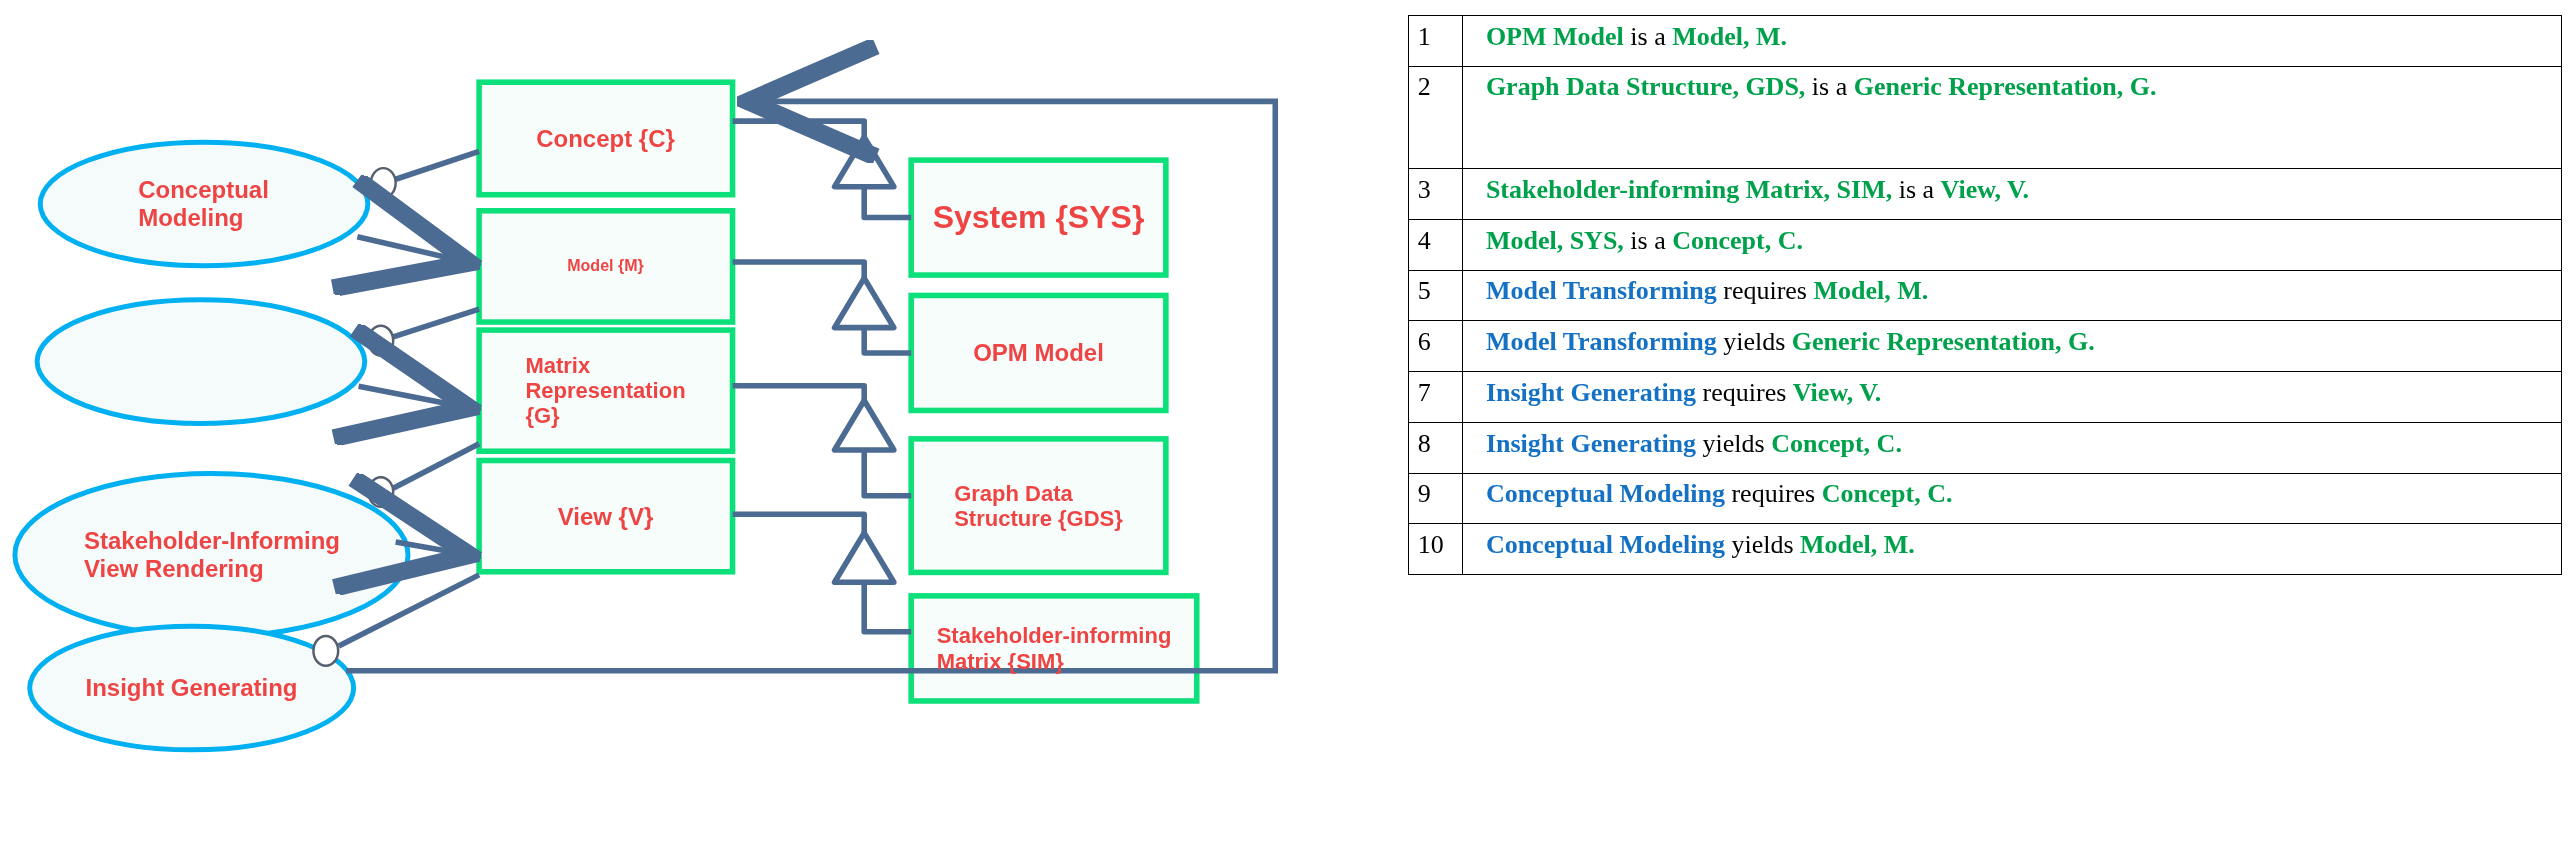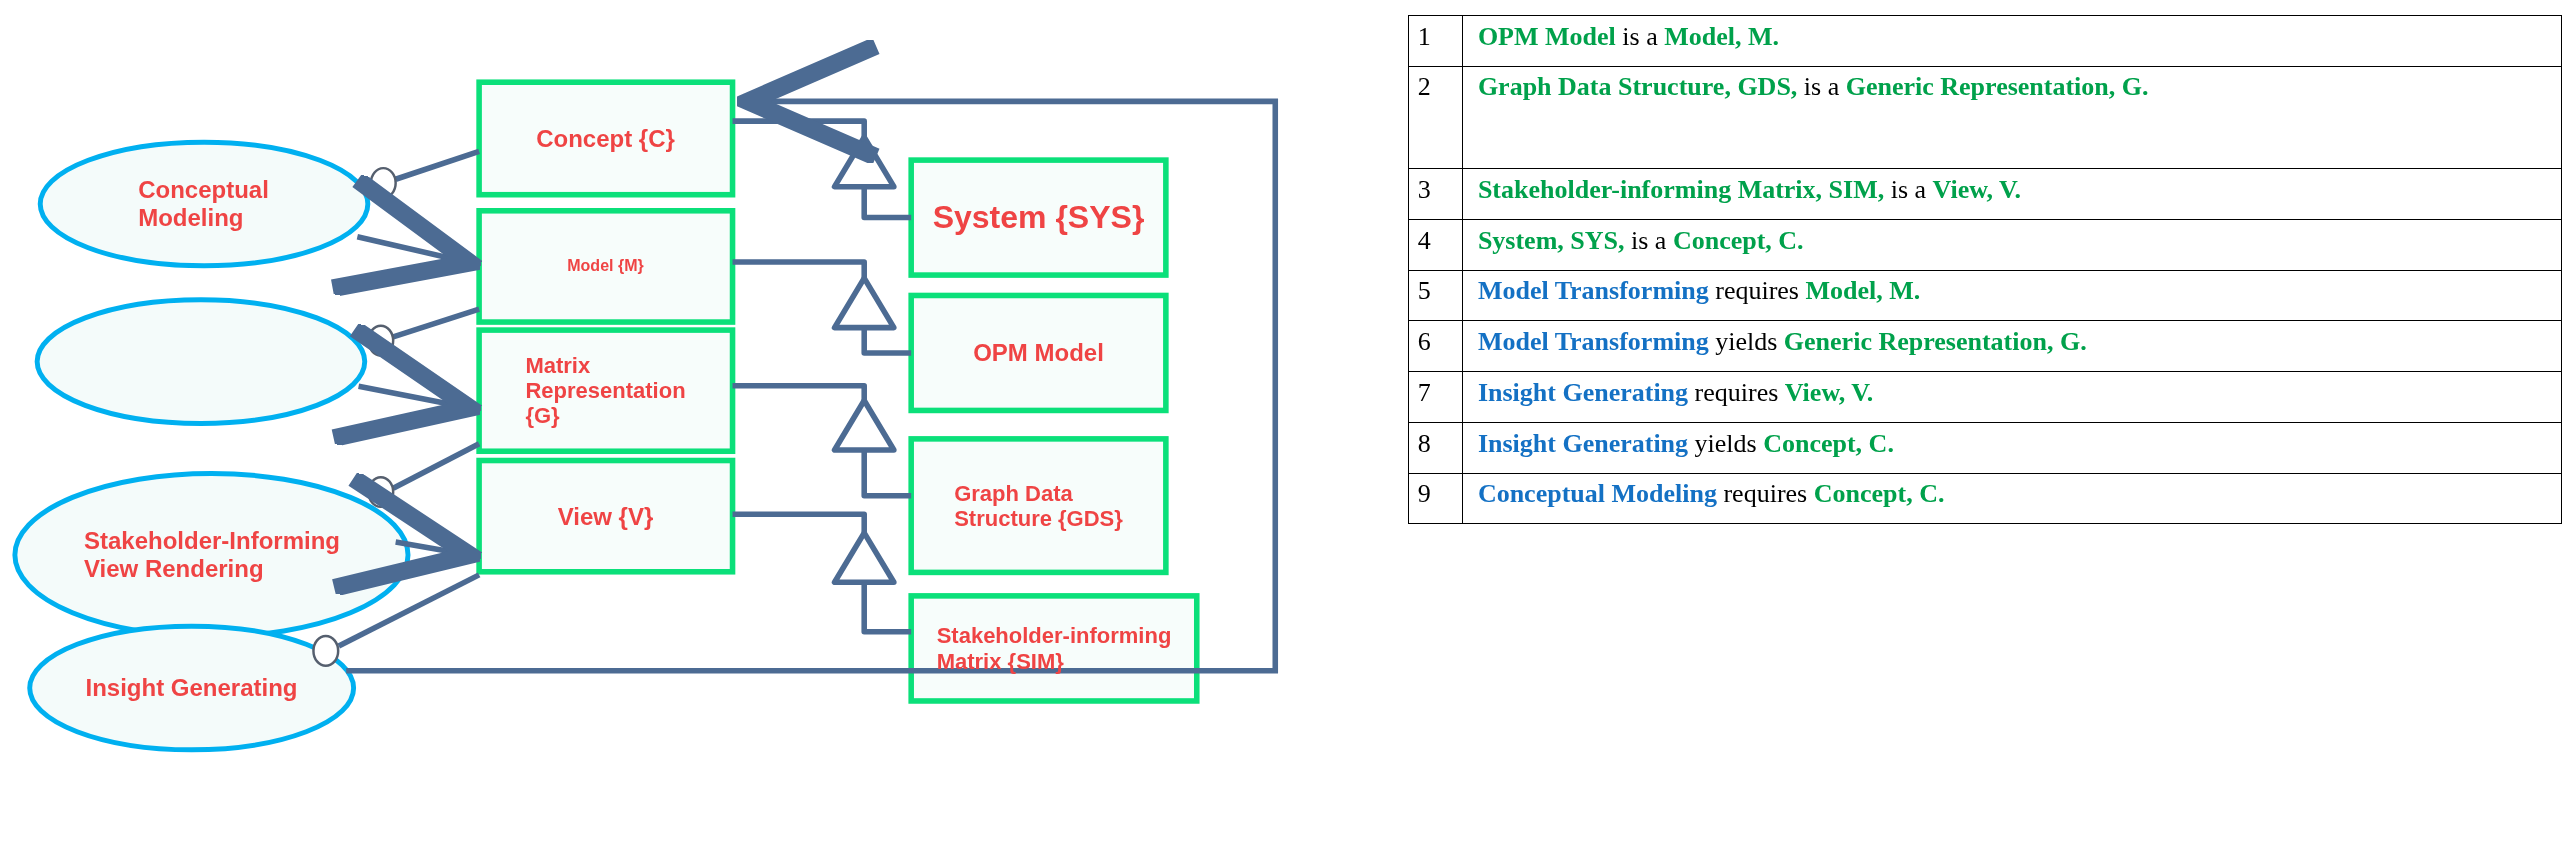--- a/index.html
+++ b/index.html
@@ -39,21 +39,21 @@
     line-height:1.32;
     color:#000000;
   }
   #proposition-table td.num{
     width:38px;
     text-align:left;
     padding-left:8.7px;
     font-weight:normal;
   }
   #proposition-table td.txt{
-    padding-left:15px;
+    padding-left:23px;
   }
   #proposition-table tr.tall td{ height:93px; }
   #proposition-table tr.short td{ height:41px; }
   .obj{color:#00A14B;font-weight:bold;}
   .prc{color:#1471C4;font-weight:bold;}
   .lnk{color:#000000;font-weight:normal;}
 </style>
 </head>
 <body>
 
@@ -158,21 +158,21 @@
       <tr class="tall">
         <td class="num">2</td>
         <td class="txt"><span class="obj">Graph Data Structure, GDS,</span><span class="lnk"> is a </span><span class="obj">Generic Representation, G.</span></td>
       </tr>
       <tr class="short">
         <td class="num">3</td>
         <td class="txt"><span class="obj">Stakeholder-informing Matrix, SIM,</span><span class="lnk"> is a </span><span class="obj">View, V.</span></td>
       </tr>
       <tr class="short">
         <td class="num">4</td>
-        <td class="txt"><span class="obj">System, SYS,</span><span class="lnk"> is a </span><span class="obj">Concept, C.</span></td>
+        <td class="txt"><span class="obj">Model, SYS,</span><span class="lnk"> is a </span><span class="obj">Concept, C.</span></td>
       </tr>
       <tr class="short">
         <td class="num">5</td>
         <td class="txt"><span class="prc">Model Transforming</span><span class="lnk"> requires </span><span class="obj">Model, M.</span></td>
       </tr>
       <tr class="short">
         <td class="num">6</td>
         <td class="txt"><span class="prc">Model Transforming</span><span class="lnk"> yields </span><span class="obj">Generic Representation, G.</span></td>
       </tr>
       <tr class="short">
@@ -180,15 +180,19 @@
         <td class="txt"><span class="prc">Insight Generating</span><span class="lnk"> requires </span><span class="obj">View, V.</span></td>
       </tr>
       <tr class="short">
         <td class="num">8</td>
         <td class="txt"><span class="prc">Insight Generating</span><span class="lnk"> yields </span><span class="obj">Concept, C.</span></td>
       </tr>
       <tr class="short">
         <td class="num">9</td>
         <td class="txt"><span class="prc">Conceptual Modeling</span><span class="lnk"> requires </span><span class="obj">Concept, C.</span></td>
       </tr>
+      <tr class="short">
+        <td class="num">10</td>
+        <td class="txt"><span class="prc">Conceptual Modeling</span><span class="lnk"> yields </span><span class="obj">Model, M.</span></td>
+      </tr>
     </tbody>
 </table>
 
 
 </body></html>

